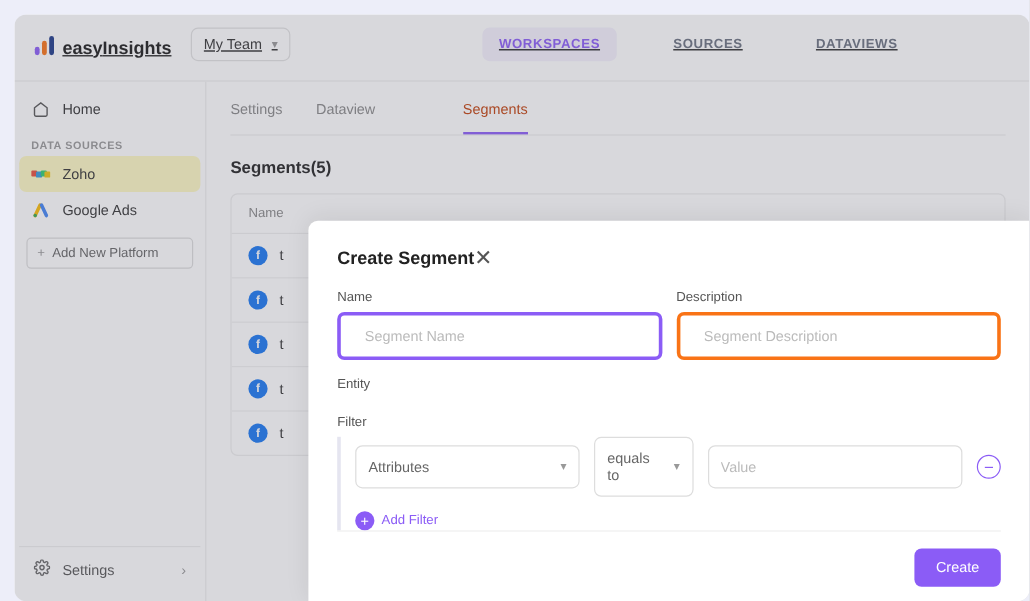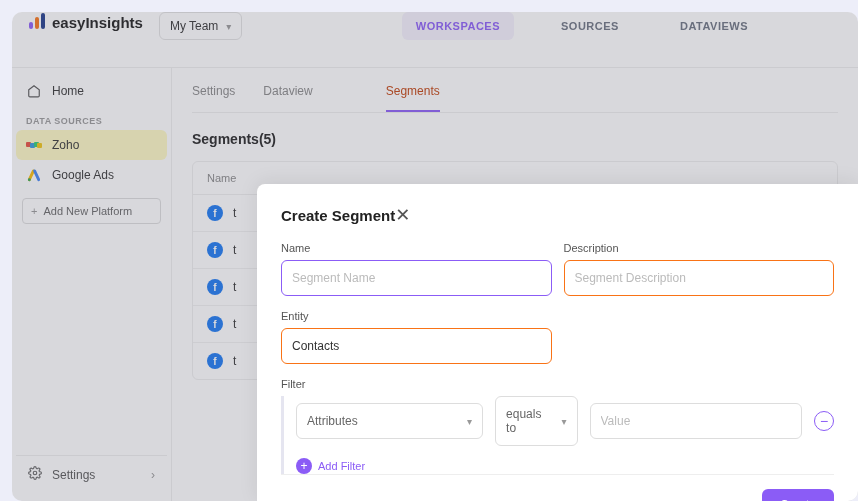--- a/index.html
+++ b/index.html
@@ -1,18 +1,18 @@
 <!DOCTYPE html>
 <html><head>
 <meta charset="utf-8">
 <style>
 * { box-sizing: border-box; margin: 0; padding: 0; font-family: -apple-system, BlinkMacSystemFont, 'Segoe UI', Arial, sans-serif; }
 body { background: #edeef9; width: 858px; height: 501px; overflow: hidden; position: relative; }
 .app-frame { background: #fff; border-radius: 10px; margin: 12px 0 0 12px; width: 846px; height: 489px; overflow: hidden; position: relative; }
-.topbar { height: 56px; display: flex; align-items: flex-start; padding: 0 16px; border-bottom: 1px solid #eee; }
+.topbar { height: 56px; display: flex; align-items: flex-end; padding: 16px 16px; border-bottom: 1px solid #eee; text-decoration: underline; }
 .logo { display: flex; align-items: center; font-weight: 600; font-size: 15px; color: #1a1a1a; }
 .logo-icon { margin-right: 6px; }
 .logo .bold { font-weight: 700; }
 .team-select { margin-left: 16px; border: 1px solid #e2e2e2; border-radius: 6px; padding: 6px 10px; display: flex; align-items: center; font-size: 12px; color: #333; cursor: pointer; }
 .team-select span.chev { margin-left: 8px; color: #999; font-size: 10px; }
 .nav { margin-left: auto; display: flex; gap: 33px; margin-right: 80px; }
 .nav-item { font-size: 11px; letter-spacing: 0.5px; color: #6b7280; padding: 8px 14px; border-radius: 6px; cursor: pointer; font-weight: 600; }
 .nav-item.active { color: #8b5cf6; background: #f4f1fd; }
 .body { display: flex; height: calc(100% - 56px); }
 .sidebar { width: 160px; border-right: 1px solid #eee; padding: 8px 4px; display: flex; flex-direction: column; }
@@ -36,21 +36,21 @@
 
 .overlay { position: absolute; inset: 0; background: rgba(100,100,115,0.25); }
 .modal { position: absolute; left: 245px; top: 172px; right: 0; bottom: 0; background: #fff; border-top-left-radius: 8px; box-shadow: 0 -2px 20px rgba(0,0,0,0.08); padding: 20px 24px 0; display: flex; flex-direction: column; }
 .modal-head { display: flex; justify-content: flex-start; align-items: center; margin-bottom: 16px; }
 .modal-title { font-size: 15px; font-weight: 700; color: #222; }
 .close { font-size: 18px; color: #555; cursor: pointer; background: none; border: none; }
 .form-row { display: flex; gap: 12px; margin-bottom: 14px; }
 .field { flex: 1; }
 .field.half { flex: 0 0 calc(50% - 6px); }
 .label { font-size: 11px; color: #555; margin-bottom: 6px; display: block; }
-.input { width: 100%; border: 1px solid #f97316; border-radius: 6px; padding: 10px 10px; font-size: 12px; color: #333; outline: none; }
+.input { width: 100%; border: 3px solid #f97316; border-radius: 6px; padding: 10px 20px; font-size: 12px; color: #333; outline: none; }
 .input.focused { border-color: #8b5cf6; }
 .input::placeholder { color: #bbb; }
 .filter-block { border-left: 3px solid #e5e5f0; padding-left: 12px; }
 .filter-row { display: flex; gap: 12px; align-items: center; }
 .sel { flex: 1; border: 1px solid #ddd; border-radius: 6px; padding: 10px 10px; font-size: 12px; color: #666; display: flex; justify-content: space-between; align-items: center; cursor: pointer; gap: 20px; }
 .sel.small { flex: 0 0 70px; }
 .sel .chev { color: #999; font-size: 10px; }
 .value-input { flex: 1.5; border: 1px solid #ddd; border-radius: 6px; padding: 10px 10px; font-size: 12px; color: #15803d; }
 .value-input::placeholder { color: #bbb; }
 .remove-btn { width: 20px; height: 20px; border: 1.5px solid #8b5cf6; border-radius: 50%; color: #8b5cf6; display: flex; align-items: center; justify-content: center; cursor: pointer; background: none; font-size: 14px; line-height: 1; }
@@ -184,21 +184,20 @@
       </div>
       <div class="field">
         <label class="label">Description</label>
         <input class="input" placeholder="Segment Description" style="">
       </div>
     </div>
 
     <div class="form-row">
       <div class="field half">
         <label class="label">Entity</label>
-        <input class="input" value="Contacts" style="">
       </div>
     </div>
 
     <label class="label">Filter</label>
     <div class="filter-block">
       <div class="filter-row">
         <div class="sel" style="flex:1.3">
           <span>Attributes</span>
           <span class="chev">▾</span>
         </div>

